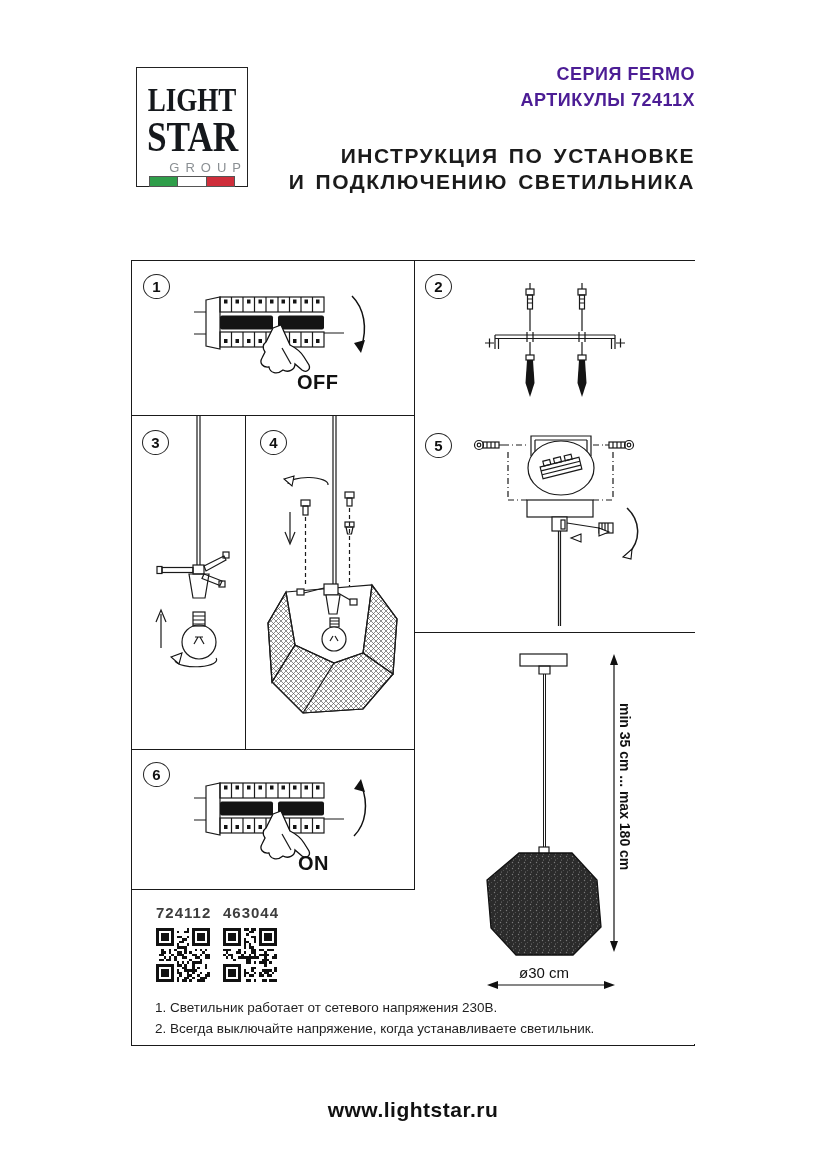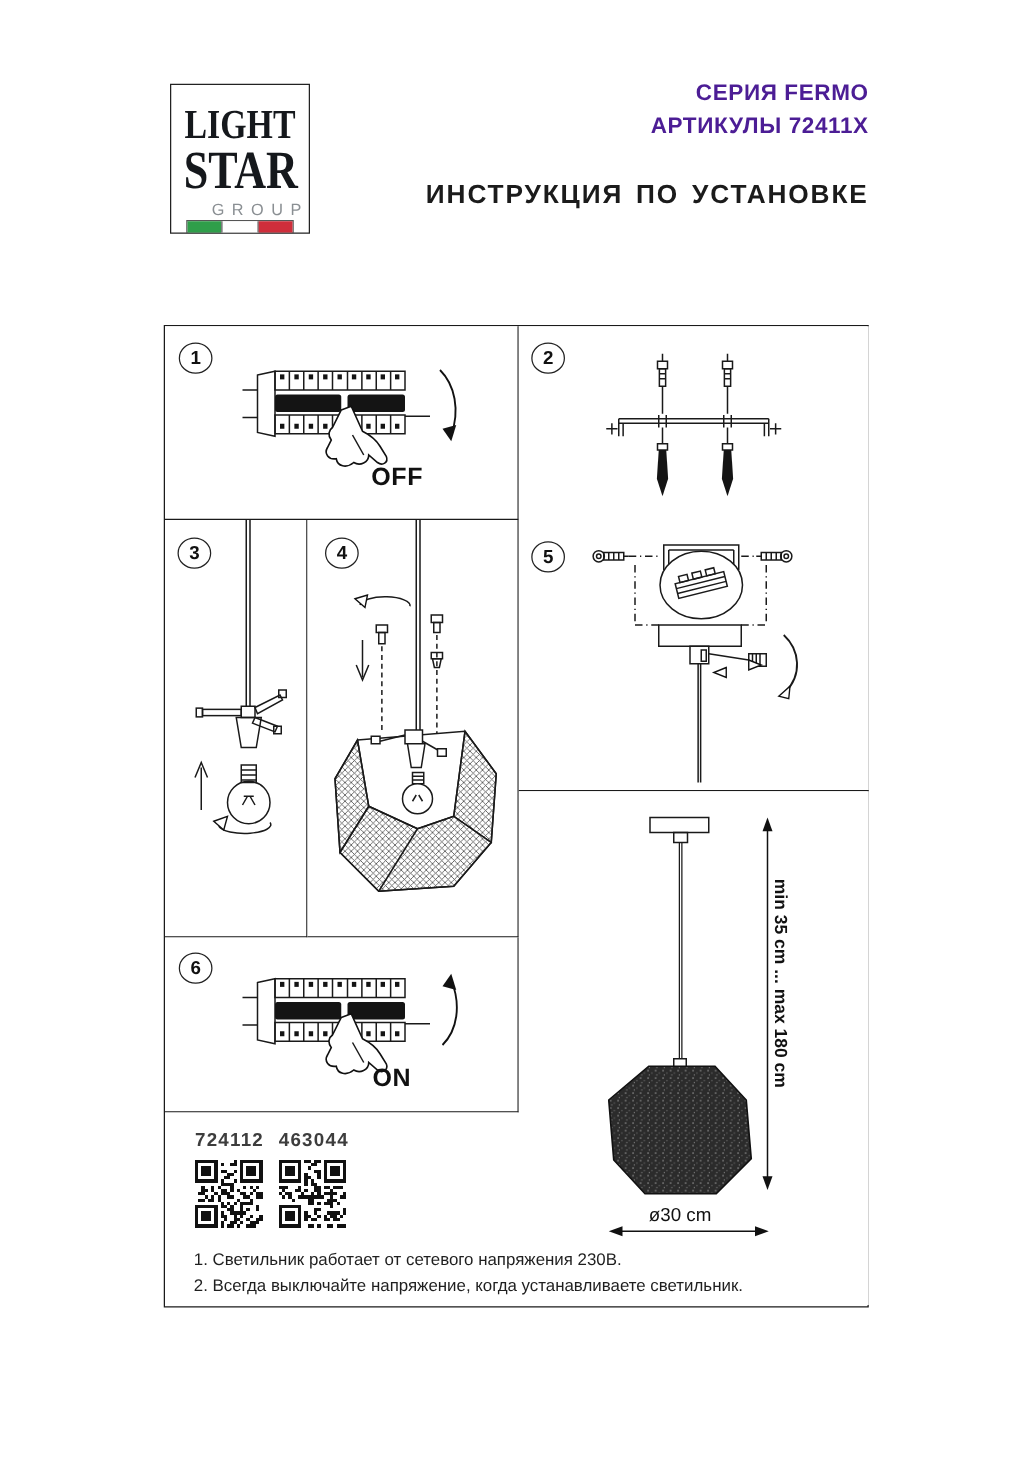--- a/index.html
+++ b/index.html
@@ -81,20 +81,21 @@
         <span class="f-w"></span>
         <span style="background: rgb(207, 46, 59);"></span>
     </div>
   </div>
 
   <div class="head-text">
     <div class="head-series">СЕРИЯ FERMO</div>
     <div class="head-article">АРТИКУЛЫ 72411X</div>
     <div class="head-instr">
       <div>ИНСТРУКЦИЯ ПО УСТАНОВКЕ</div>
+      <div>И ПОДКЛЮЧЕНИЮ СВЕТИЛЬНИКА</div>
     </div>
   </div>
 
   <div class="frame">
 
     <div class="panel p1">
       <div class="stepnum" style="left:11px;top:13px">1</div>
       <svg style="left:62px;top:25px" width="188" height="114" viewBox="0 0 188 114">
         <g class="ln">
           <path d="M12,14 L26,11 L26,63 L12,60 Z"></path>
@@ -589,14 +590,15 @@
         </svg>
     </div>
 
   </div>
 
   <div class="notes">
     <div>1. Светильник работает от сетевого напряжения 230В.</div>
     <div>2. Всегда выключайте напряжение, когда устанавливаете светильник.</div>
   </div>
 
+  <div class="site">www.lightstar.ru</div>
 
 </div>
 
 </body></html>

